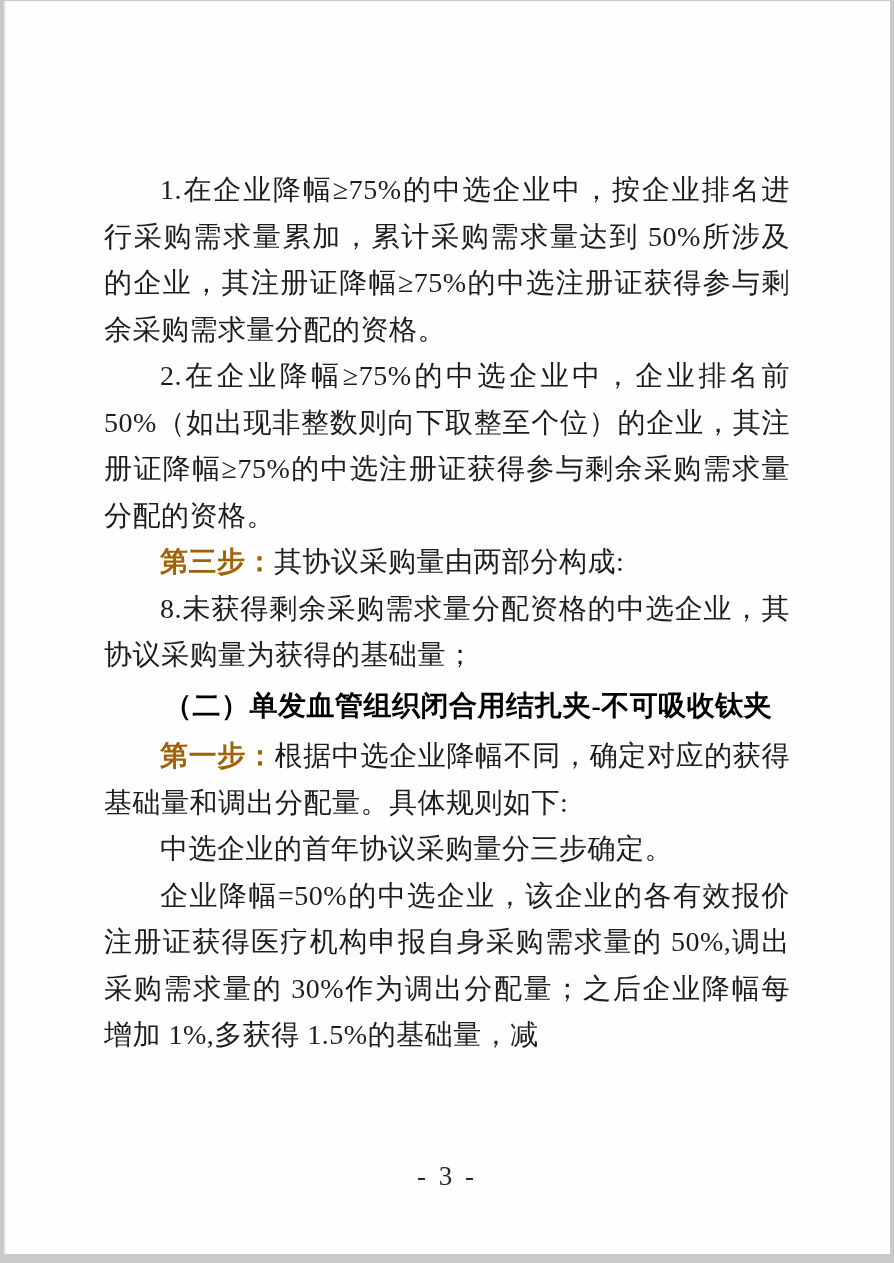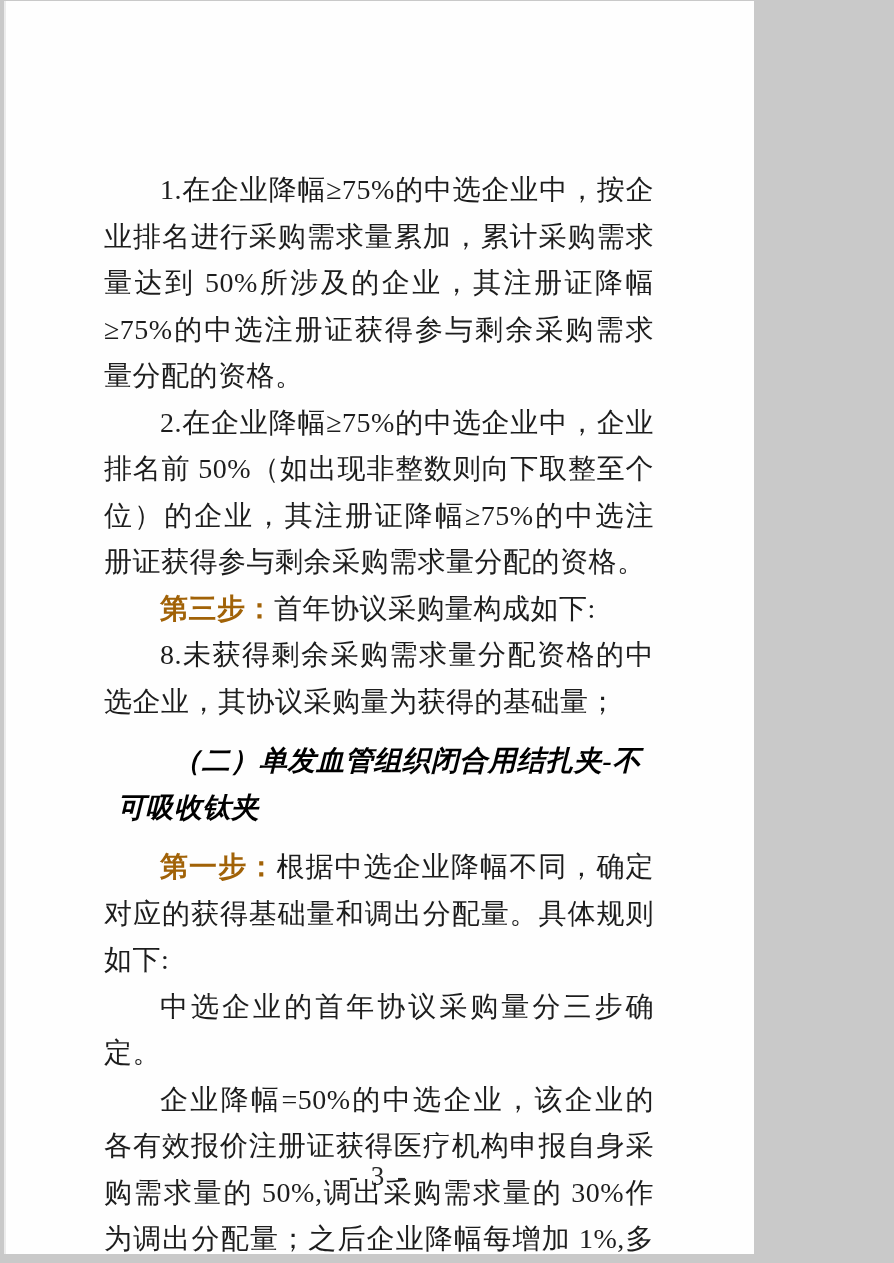--- a/index.html
+++ b/index.html
@@ -8,21 +8,21 @@
     width: 894px;
     height: 1263px;
     background: #c9c9c9; 
     font-family: "Liberation Serif", "DejaVu Serif", serif;
     overflow: hidden;
   }
   .sheet {
     position: absolute;
     left: 4px;
     top: 1px;
-    width: 750px;
+    width: 886px;
     height: 1253px;
     background: #fefefe;
   }
   .sheet-inner-shade {
     position: absolute;
     left: 0; top: 0;
     width: 2px; height: 100%;
     background: #ececec;
   }
   .content {
@@ -38,27 +38,26 @@
   }
   .content p {
     margin: 0;
     text-indent: 2em;
   }
   .lead {
     font-weight: bold;
     color: #a16207;
   }
   .section-heading {
-    margin: 13px;
+    margin: 4px;
     text-indent: 2em;
     font-weight: bold;
     color: #000;
     font-size: 28px;
     line-height: 46.5px;
-    font-style: italic;
   }
   .footer {
     position: absolute;
     top: 1160px;
     left: 0;
     width: 100%;
     text-align: center;
     font-size: 27px;
     color: #2a2a2a;
     letter-spacing: 3px;
@@ -70,21 +69,21 @@
 <div class="sheet">
   <div class="sheet-inner-shade"></div>
 
   <div class="content">
 
     <p><span>1.在企业降幅≥75%的中选企业中，按企业排名进行采购需求量累加，累计采购需求量达到 50%所涉及的企业，其注册证降幅≥75%的中选注册证获得参与剩余采购需求量分配的资格。</span></p>
 
     <p><span>2.在企业降幅≥75%的中选企业中，企业排名前 50%（如出现非整数则向下取整至个位）的企业，其注册证降幅≥75%的中选注册证获得参与剩余采购需求量分配的资格。</span></p>
 
 
-    <p><span class="lead">第三步：</span><span>首年协议采购量构成如下:</span></p>
+    <p><span class="lead">第三步：</span><span>其协议采购量由两部分构成:</span></p>
 
     <p><span>8.未获得剩余采购需求量分配资格的中选企业，其协议采购量为获得的基础量；</span></p>
 
 
     <h3 class="section-heading"><span>（二）单发血管组织闭合用结扎夹-不可吸收钛夹</span></h3>
 
     <p><span class="lead">第一步：</span><span>根据中选企业降幅不同，确定对应的获得基础量和调出分配量。具体规则如下:</span></p>
 
     <p><span>中选企业的首年协议采购量分三步确定。</span></p>
 

